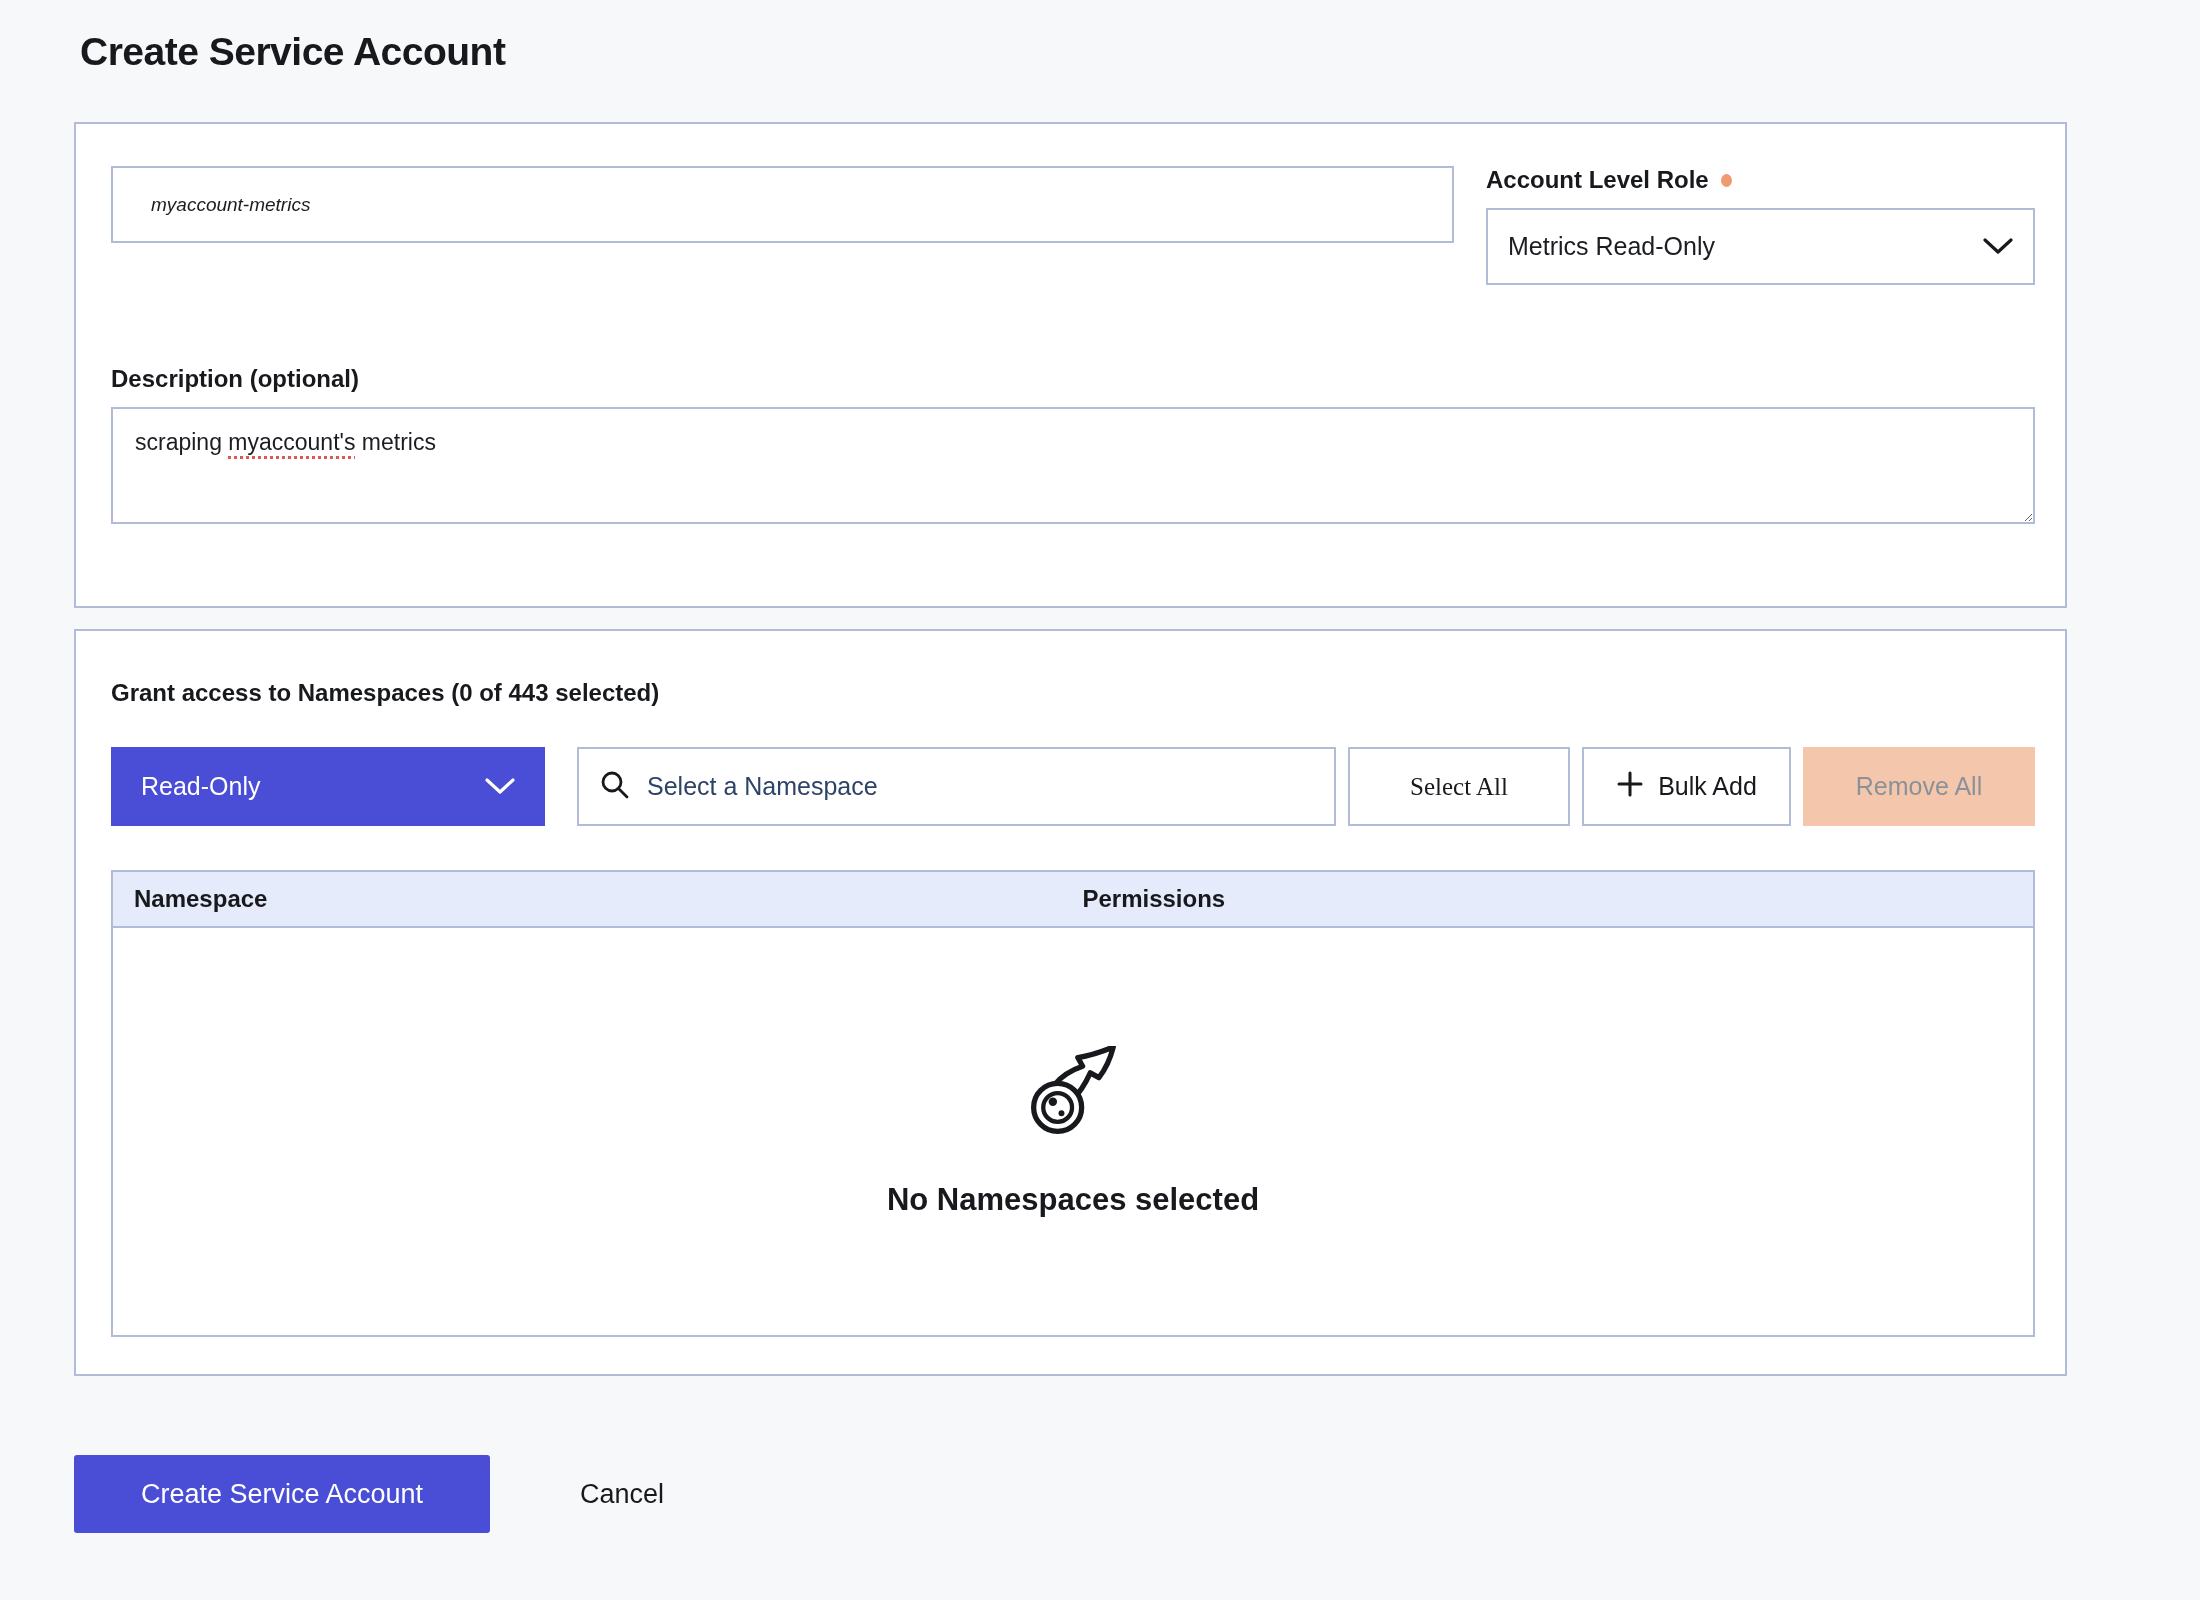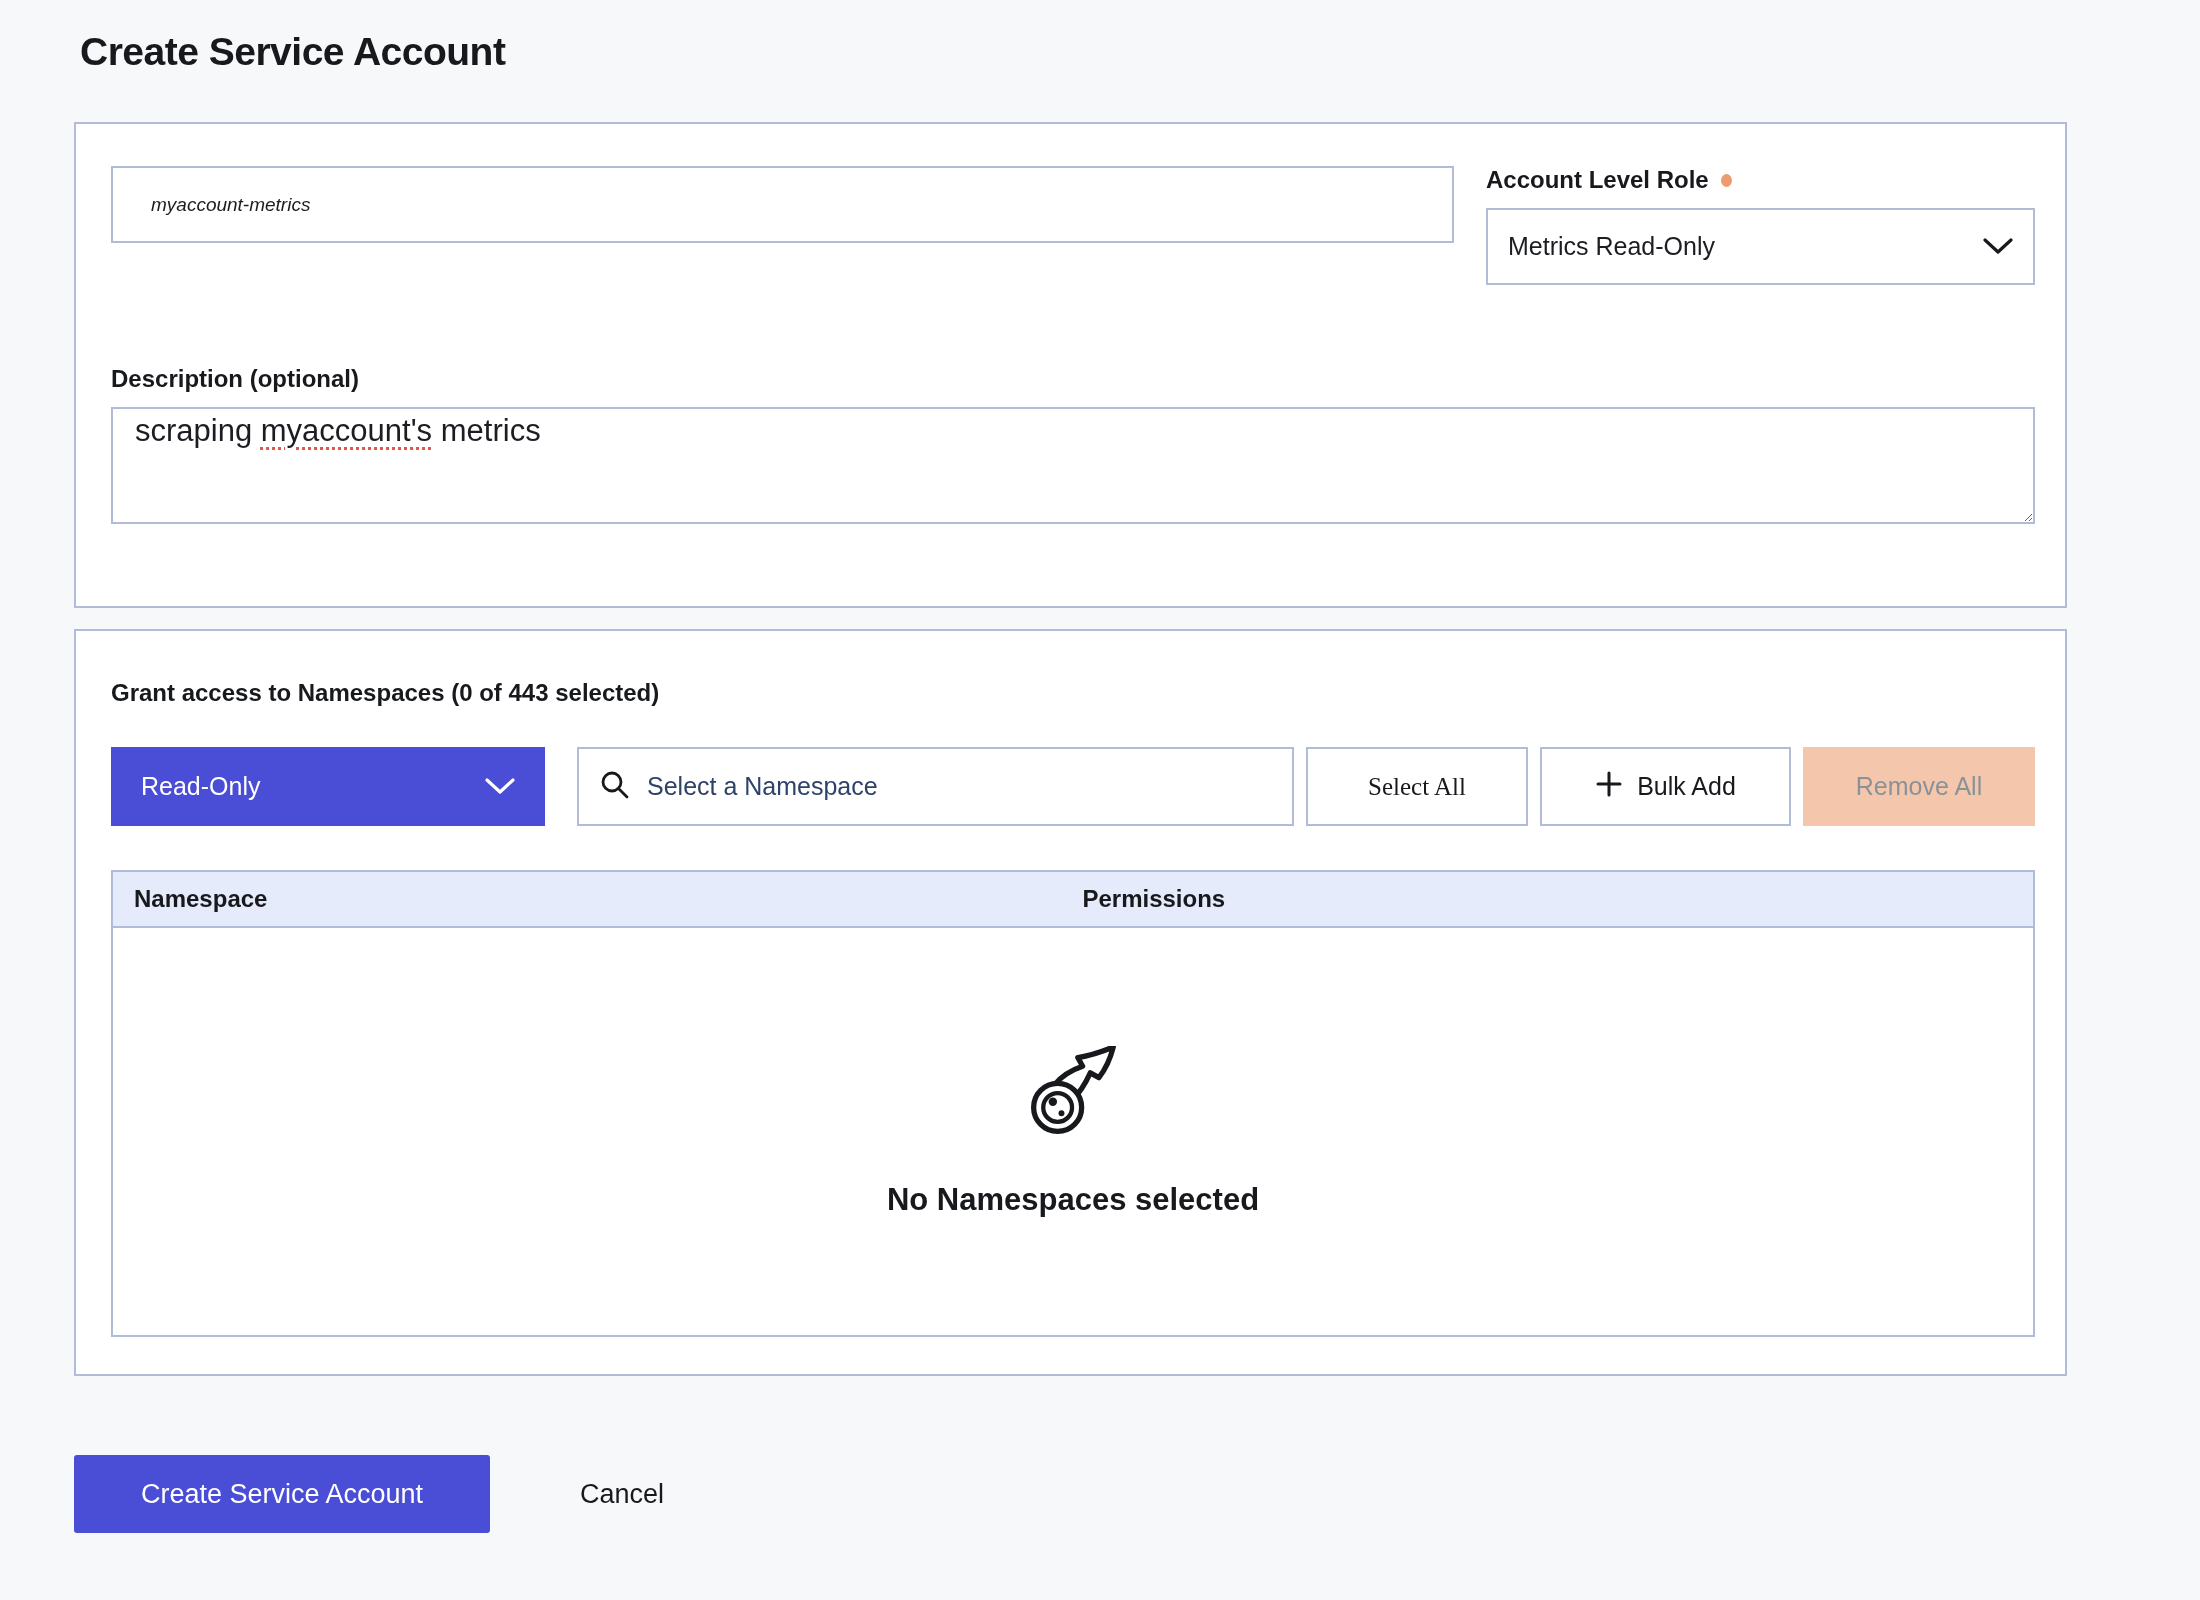--- a/index.html
+++ b/index.html
@@ -55,22 +55,22 @@
     display:flex; align-items:center;
     padding:0 20px; font-size:25px; color:#1b1d22;
     cursor:pointer;
   }
   .select-box .chev { margin-left:auto; }
 
   .desc-block { margin-top:80px; }
   .desc-area {
     width:100%; height:117px;
     border:2px solid #b1bcd9; background:#fff;
-    font-size:31px; color:#1b1d22;
-    padding:4px 22px;
+    font-size:23px; color:#1b1d22;
+    padding:20px 22px;
     overflow:auto; resize:both;
   }
   .misspell {
     text-decoration:underline dotted #e0574f;
     text-decoration-thickness:2.5px;
     text-underline-offset:6px;
   }
 
   .ns-heading { font-size:24px; font-weight:700; margin:0; }
   .controls-row {
@@ -97,21 +97,21 @@
     border:none; outline:none; flex:1;
     font-family:"Liberation Sans", sans-serif;
     font-size:25px; margin-left:14px; color:#1b1d22;
     background:transparent;
   }
   .search-wrap input::placeholder { color:#2e4368; opacity:1; }
   .btn-outline {
     border:2px solid #b1bcd9; color:#17191d; margin-left:12px;
   }
   .btn-select-all { width:222px;font-family:Liberation Serif, serif; }
-  .btn-bulk-add { width:251px; gap:14px; }
+  .btn-bulk-add { width:209px; gap:14px; }
   .btn-remove-all {
     width:232px; margin-left:12px;
     background:#f4c7ac; color:#8b9198; cursor:default;
   }
 
   .ns-table {
     margin-top:44px;
     border:2px solid #b1bcd9;
   }
   .ns-table-header {

